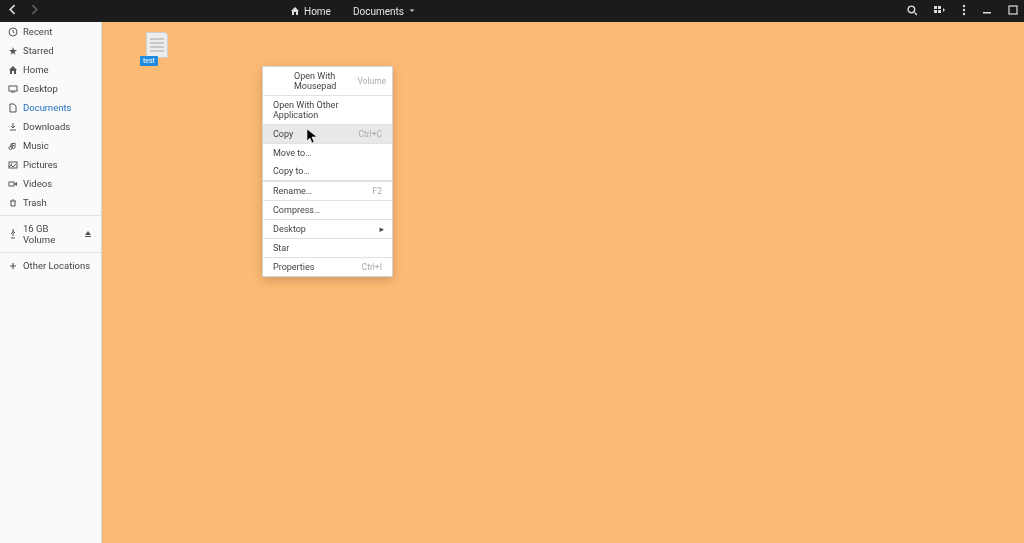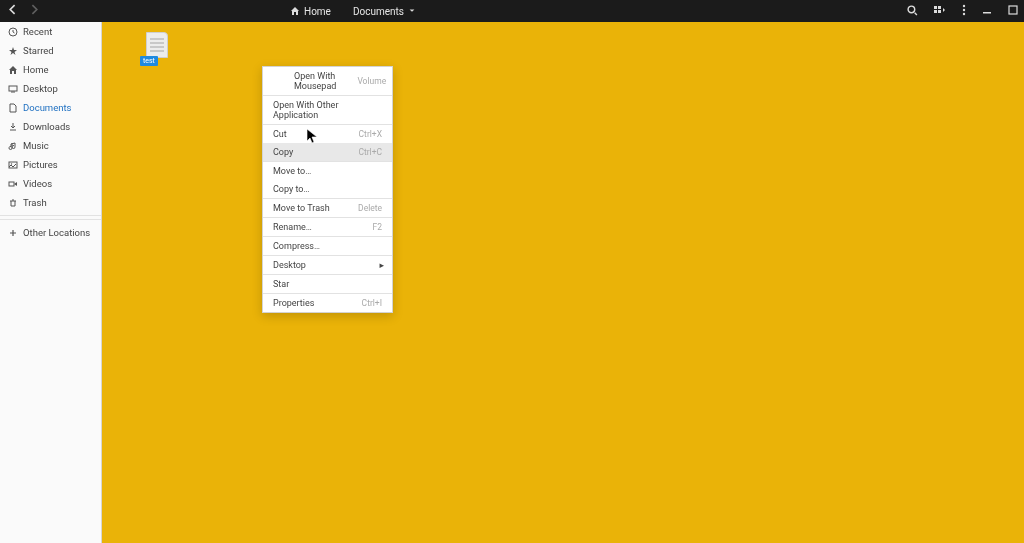--- a/index.html
+++ b/index.html
@@ -11,21 +11,21 @@
 .header .center .pill { display:flex; align-items:center; gap:4px; padding:2px 4px; cursor:pointer; }
 .header .right { position:absolute; right:6px; top:0; height:22px; display:flex; align-items:center; gap:16px; }
 .header svg { fill:#dcdcdc; }
 .sidebar { position:absolute; top:22px; left:0; width:102px; height:521px; background:#fafafa; border-right:1px solid #d6d6d6; font-size:9.5px; color:#444; }
 .sidebar .item { display:flex; align-items:center; gap:5px; padding:4px 8px; cursor:pointer; }
 .sidebar .item.active { color:#1f70c1; }
 .sidebar .item.active svg { fill:#1f70c1; }
 .sidebar .item svg { fill:#555; width:10px; height:10px; flex-shrink:0; }
 .sidebar .divider { height:1px; background:#e2e2e2; margin:3px 0; }
 .sidebar .vol-eject { margin-left:auto; }
-.main { position:absolute; top:22px; left:102px; right:0; bottom:0; background:#eab308; }
+.main { position:absolute; top:22px; left:102px; right:0; bottom:0; background:#fdba74; }
 .file-icon { position:absolute; left:44px; top:10px; width:22px; height:26px; background:#ececec; border:1px solid #cfcfcf; border-top-right-radius:4px; }
 .file-icon::before { content:""; position:absolute; left:3px; top:5px; right:3px; height:2px; background:#c8c8c8; box-shadow:0 4px 0 #c8c8c8,0 8px 0 #c8c8c8,0 12px 0 #c8c8c8; }
 .file-label { position:absolute; left:38px; top:34px; font-size:7px; background:#1f8ae0; color:#fff; padding:1px 3px; border-radius:1px; }
 .ctx { position:absolute; left:160px; top:44px; width:131px; background:#fff; border:1px solid #d3d3d3; box-shadow:0 3px 10px rgba(0,0,0,.18); font-size:9px; color:#444; }
 .ctx .row { display:flex; align-items:center; padding:4px 10px; cursor:pointer; position:relative; }
 .ctx .row.first { gap:21px; }
 .ctx .row.highlight { background:#e8e8e8;justify-content:space-between; }
 .ctx .accel { margin-left:auto; color:#aaa; font-size:8.5px; }
 .ctx .sep { height:1px; background:#e2e2e2; margin:0; }
 .ctx .sub-arrow { position:absolute; right:8px; }
@@ -148,20 +148,29 @@
         <span>Videos</span>
       </div>
       <div class="item">
         <svg viewBox="0 0 10 10">
           <path d="M2 3h6M3 3v5h4V3M4 2h2" stroke="#555" fill="none"></path>
         </svg>
         <span>Trash</span>
       </div>
     </div>
   <div class="divider"></div>
+  <div class="item">
+    <svg viewBox="0 0 10 10">
+        <path d="M5 0v7M5 2l2 2M5 3 3 5M3 9h4" stroke="#555" stroke-width="1" fill="none"></path>
+      </svg>
+    <span>16 GB Volume</span>
+    <svg class="vol-eject" viewBox="0 0 10 10" width="9" height="9">
+        <path d="M5 2 2 6h6zM2 7h6v1H2z"></path>
+      </svg>
+  </div>
   <div class="divider"></div>
   <div class="item">
     <svg viewBox="0 0 10 10">
         <path d="M5 2v6M2 5h6" stroke="#555" stroke-width="1.2"></path>
       </svg>
     <span>Other Locations</span>
   </div>
 </div>
 
 <div class="main">
@@ -172,40 +181,32 @@
     <div class="row first">
       <span class="app-logo"></span>
       <span>Open With Mousepad</span>
       <span class="accel">Volume</span>
     </div>
     <div class="sep"></div>
     <div class="row">
         <span>Open With Other Application</span>
       </div>
     <div class="sep"></div>
-    <div class="row">
-        <span>Cut</span>
-        <span class="accel">Ctrl+X</span>
-      </div>
     <div class="row highlight">
         <span>Copy</span>
         <span class="accel">Ctrl+C</span>
       </div>
     <div class="sep"></div>
     <div class="row">
         <span>Move to…</span>
       </div>
     <div class="row">
         <span>Copy to…</span>
       </div>
     <div class="sep"></div>
-    <div class="row">
-        <span>Move to Trash</span>
-        <span class="accel">Delete</span>
-      </div>
     <div class="sep"></div>
     <div class="row">
         <span>Rename…</span>
         <span class="accel">F2</span>
       </div>
     <div class="sep"></div>
     <div class="row">
         <span>Compress…</span>
       </div>
     <div class="sep"></div>

